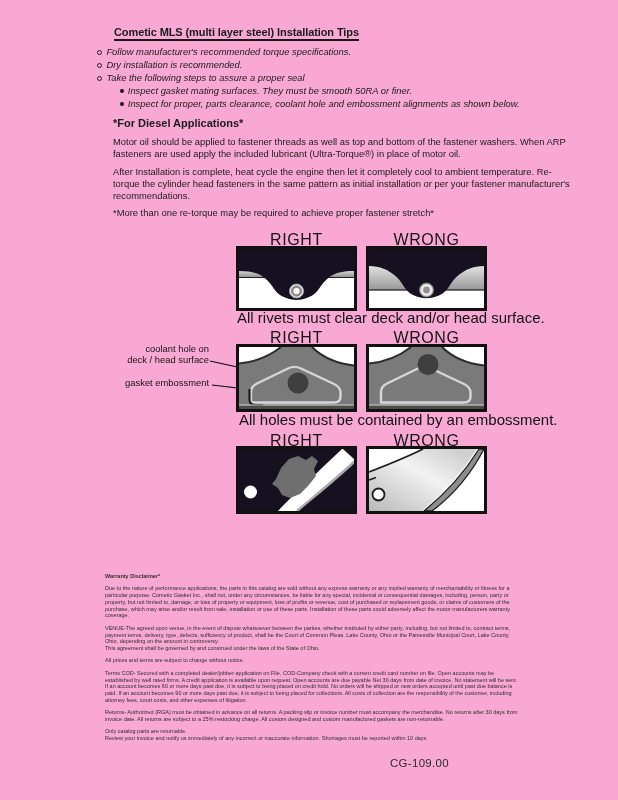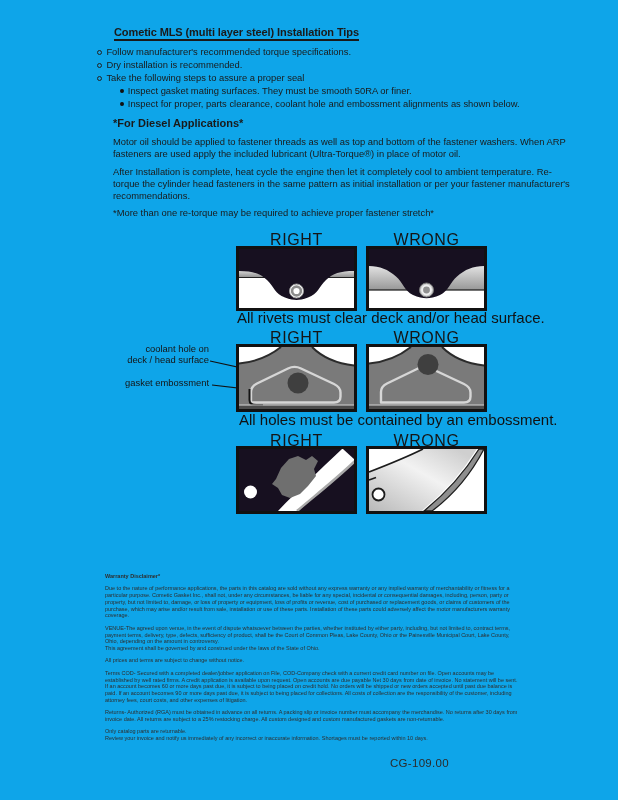--- a/index.html
+++ b/index.html
@@ -1,24 +1,24 @@
 <!DOCTYPE html>
 <html><head>
 <meta charset="utf-8">
 <style>
   html,body{margin:0;padding:0;background:#fff;}
   .page{
-    position:relative;width:618px;height:800px;background:#0ea5e9;overflow:hidden;
+    position:relative;width:618px;height:800px;background:#f9a8d4;overflow:hidden;
     font-family:"Liberation Sans", sans-serif;color:#1a1a1a;
   }
   .title{
     position:absolute;left:114px;top:26px;font-size:11px;font-weight:bold;
     letter-spacing:-0.1px;border-bottom:2px solid #1a1a1a;padding-bottom:1px;white-space:nowrap;
   }
-  .bullets{position:absolute;left:97px;top:45px;width:490px;font-size:9.4px;line-height:13px;}
+  .bullets{position:absolute;left:97px;top:45px;width:490px;font-size:9.4px;line-height:13px;font-style:italic;}
   .bullet-row{display:flex;align-items:flex-start;}
   .marker-o{margin-top:4.8px;margin-right:4px;width:3.4px;height:3.4px;border:1px solid #222;border-radius:50%;flex:none;}
   .marker-f{margin-top:5.2px;margin-right:4px;width:3.8px;height:3.8px;background:#111;border-radius:50%;flex:none;}
   .sub{margin-left:23px;}
   .diesel-heading{position:absolute;left:113px;top:117px;font-size:11px;font-weight:bold;white-space:nowrap;}
   .bodypara{position:absolute;left:113px;width:462px;font-size:9.4px;line-height:12px;}
   .p1{top:136px;}
   .p2{top:166px;}
   .note{top:207px;white-space:nowrap;}
   .fig-label{position:absolute;width:121px;text-align:center;font-size:16px;letter-spacing:0.6px;color:#151515;white-space:nowrap;}

